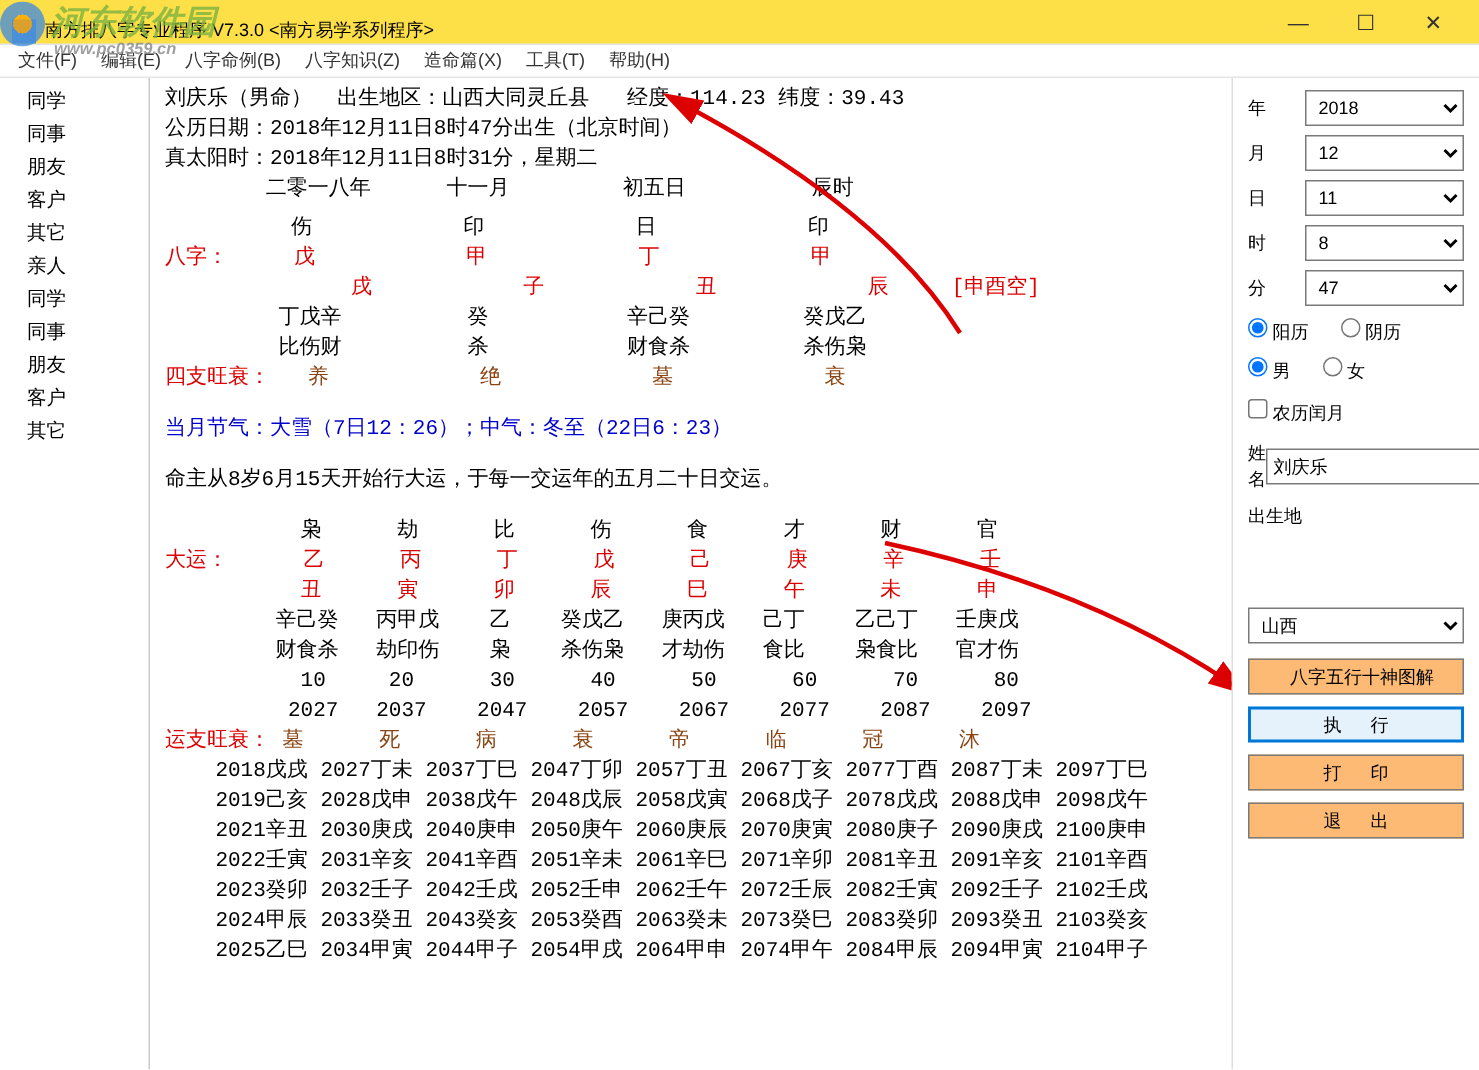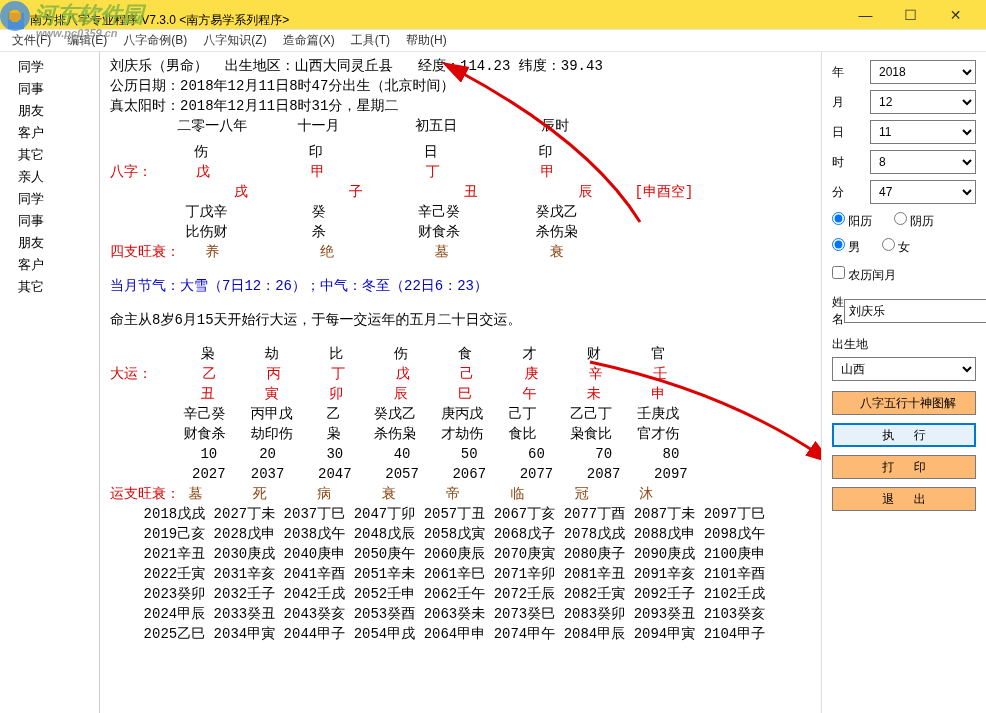--- a/index.html
+++ b/index.html
@@ -17,21 +17,21 @@
 .main { flex: 1; padding: 4px 10px; font-size: 14px; line-height: 20px; font-family: Liberation Mono, monospace; position: relative; overflow: hidden; }
 .main .black { color: #000; }
 .main .red { color: #d00; }
 .main .blue { color: #00c; }
 .main .brown { color: #8B4513; }
 .row { white-space: pre; }
 .rightpanel { width: 165px; padding: 8px 10px; border-left: 1px solid #ddd; }
 .form-row { display: flex; align-items: center; margin-bottom: 6px; font-size: 12px; }
 .form-row label { width: 38px; }
 .form-row select, .form-row input[type=text] { flex: 1; height: 24px; border: 1px solid #7a7a7a; font-size: 12px; padding: 0 4px; background: #fff; }
-.form-row select.wide, .form-row input.wide { width: 100%; }
+.form-row select.wide, .form-row input.wide { width: 100%; margin-top: 48px; }
 .radio-row { margin: 8px 0; font-size: 12px; }
 .radio-row label { margin-right: 18px; cursor: pointer; }
 .chk-row { margin: 10px 0; font-size: 12px; }
 .btn { width: 100%; height: 24px; margin: 4px 0; border: 1px solid #7a7a7a; background: #fdba74; font-size: 12px; cursor: pointer; letter-spacing: 8px; padding-left: 8px; }
 .btn.blue { border: 2px solid #0078d7; color: #000; background: #e5f1fb; }
 .arrow { position: absolute; pointer-events: none; }
 .watermark { position: absolute; top: 0; left: 0; font-size: 22px; font-weight: bold; font-style: italic; color: #7cb342; opacity: 0.8; pointer-events: none; z-index: 100; }
 .watermark .logo { display: inline-block; width: 30px; height: 30px; background: radial-gradient(circle, #ffa500 30%, transparent 30%), #4a90d9; border-radius: 50%; vertical-align: middle; margin-right: 4px; }
 .watermark .sub { font-size: 11px; color: #888; display: block; margin-left: 36px; margin-top: -4px; }
 </style>

